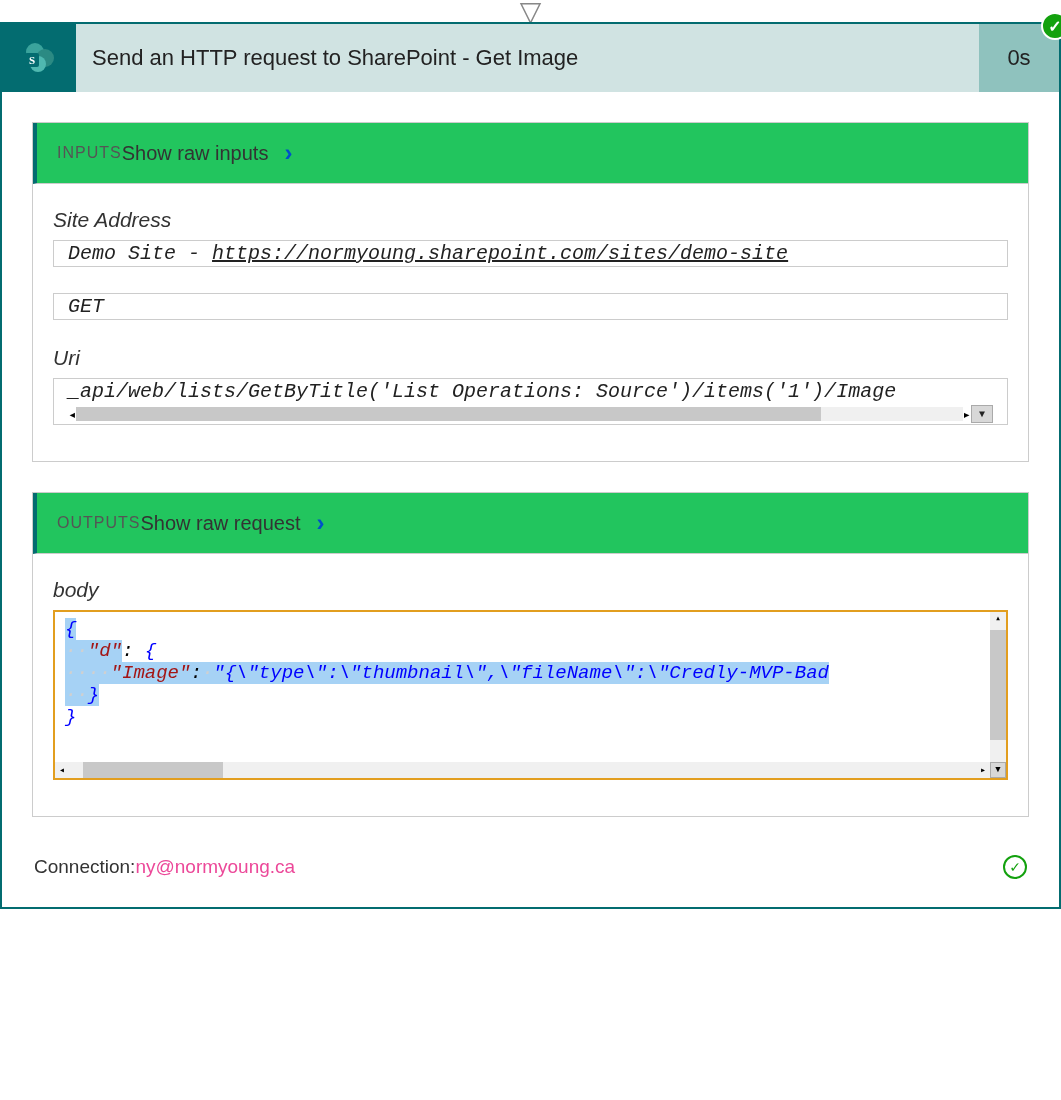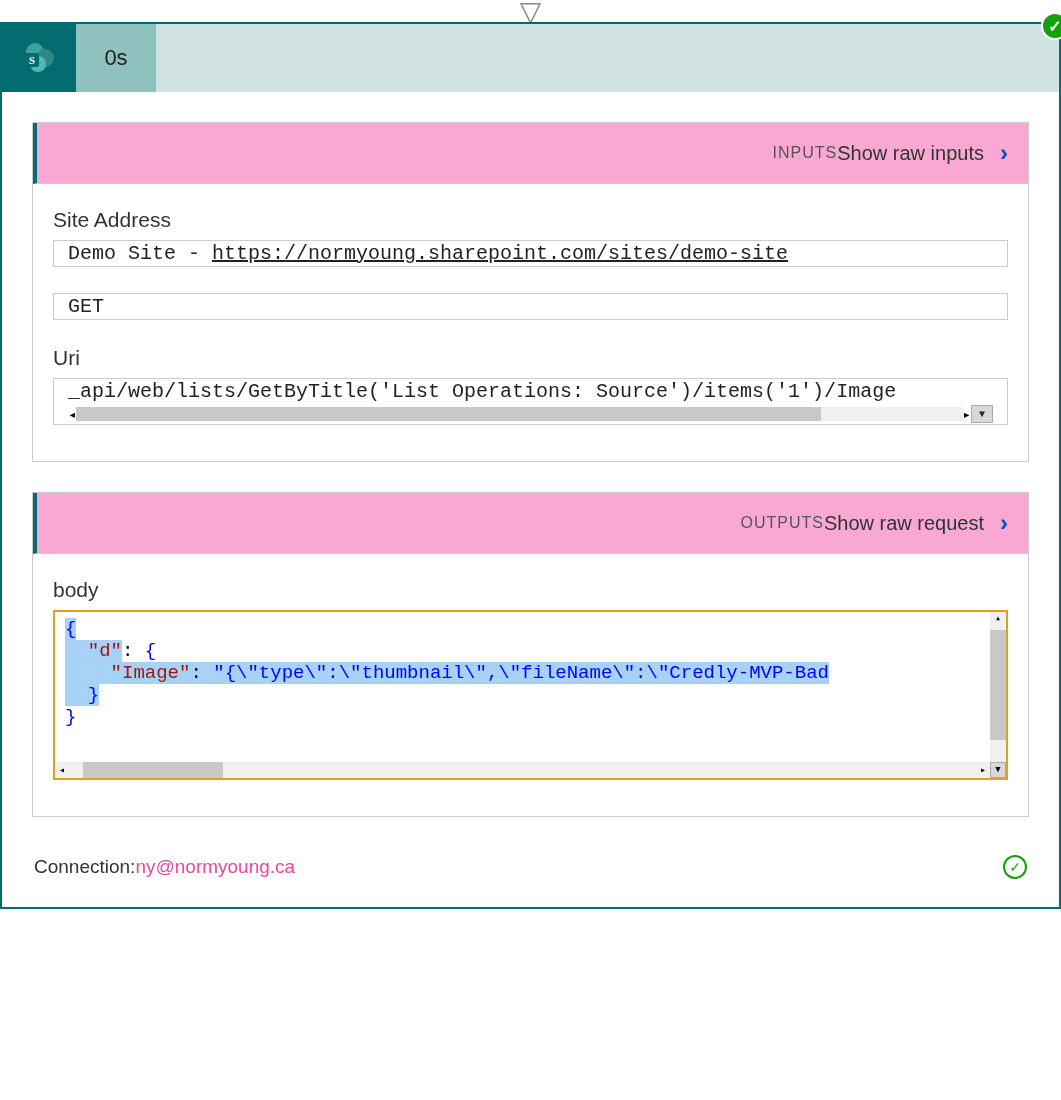--- a/index.html
+++ b/index.html
@@ -81,25 +81,25 @@
   .body {
     padding: 30px 30px 20px 30px;
   }
   .section {
     border: 1px solid #ccc;
     margin-bottom: 30px;
   }
   .section-header {
     display: flex;
     align-items: center;
-    justify-content: flex-end;
+    justify-content: flex-start;
     padding: 16px 20px;
     border-bottom: 1px solid #ccc;
     border-left: 4px solid #036c70;
-    background: #f9a8d4;
+    background: #22c55e;
   }
   .section-title {
     font-size: 16px;
     letter-spacing: 1px;
     color: #555;
     font-weight: 400;
   }
   .show-raw {
     display: flex;
     align-items: center;
@@ -108,20 +108,21 @@
     color: #333;
     cursor: pointer;
   }
   .chevron-icon {
     color: #0050c9;
     font-size: 24px;
     font-weight: bold;
   }
   .section-body {
     padding: 24px 20px;
+    font-style: italic;
   }
   .field {
     margin-bottom: 26px;
   }
   .field:last-child { margin-bottom: 12px; }
   .field-label {
     font-size: 21px;
     color: #333;
     margin-bottom: 8px;
     font-weight: 400;
@@ -278,20 +279,21 @@
   <div class="header">
     <div class="header-icon">
       <svg class="sp-icon" viewBox="0 0 36 36">
         <circle cx="14" cy="12" r="9" fill="#3aa39c"></circle>
         <circle cx="24" cy="18" r="9" fill="#2b8a83"></circle>
         <circle cx="17" cy="24" r="8" fill="#4fb8b0"></circle>
         <rect x="4" y="13" width="14" height="14" rx="2" fill="#036c70"></rect>
         <text x="11" y="24" text-anchor="middle" fill="#fff" font-size="11" font-weight="bold" font-family="Segoe UI">S</text>
       </svg>
     </div>
+    <div class="header-title">Send an HTTP request to SharePoint - Get Image</div>
     <div class="header-time">0s</div>
   </div>
 
   <div class="body">
 
     <div class="section">
       <div class="section-header">
         <div class="section-title">INPUTS</div>
         <div class="show-raw">
           <span>Show raw inputs</span>

